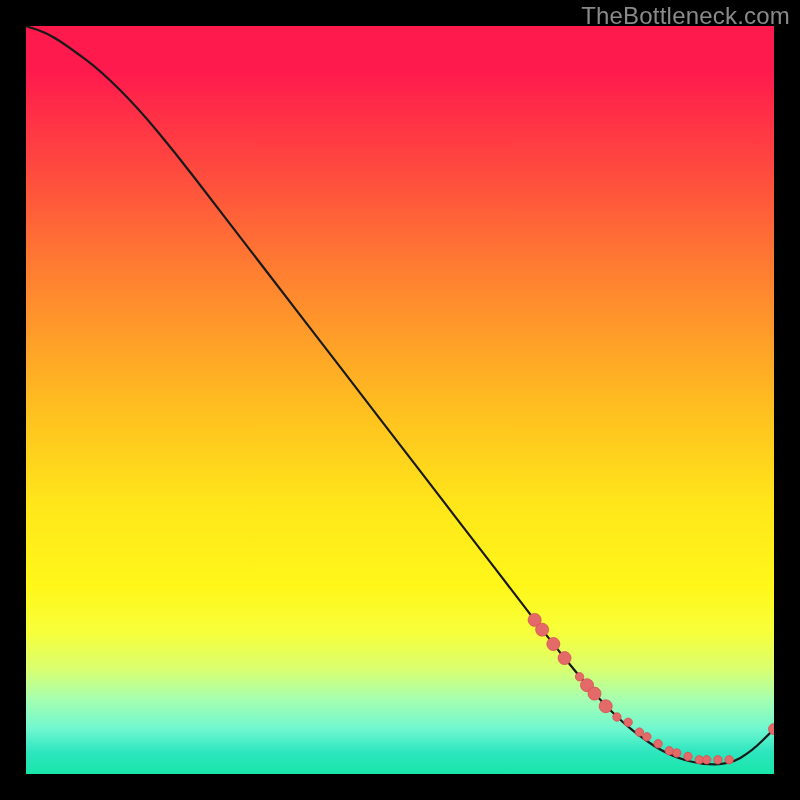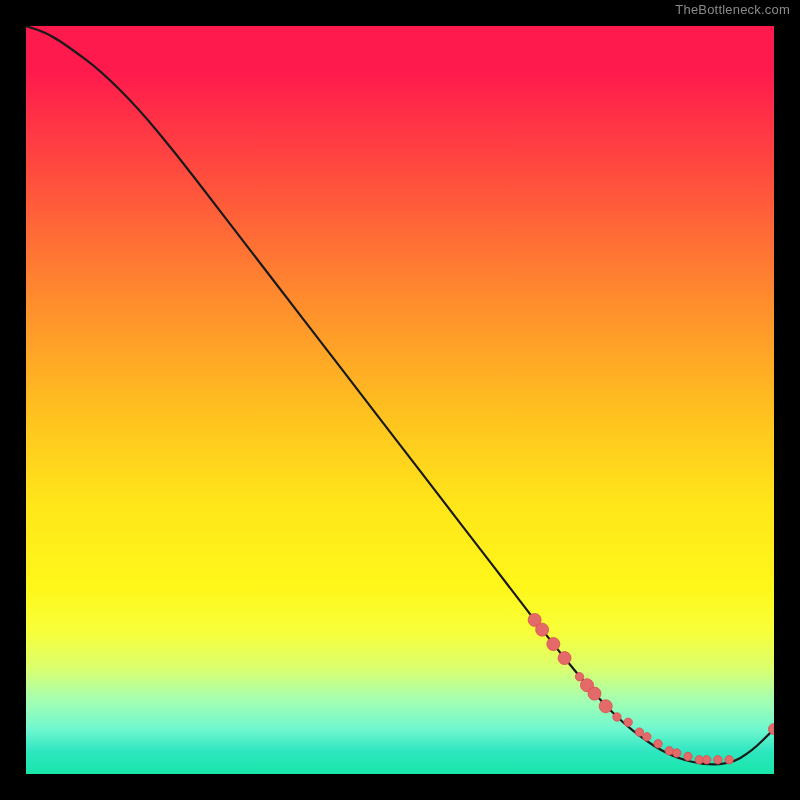--- a/index.html
+++ b/index.html
@@ -37,21 +37,21 @@
       #70f7d0 94%,
       #2ee6c0 97%,
       #18e6a8 100%
     );
   }
   .watermark {
     position: absolute;
     top: 2px;
     right: 10px;
     font-family: Arial, Helvetica, sans-serif;
-    font-size: 13px;
+    font-size: 24px;
     font-weight: 500;
     color: #8a8a8a;
     letter-spacing: 0.2px;
     user-select: none;
   }
   svg.curve {
     position: absolute;
     left: 0;
     top: 0;
     width: 748px;

